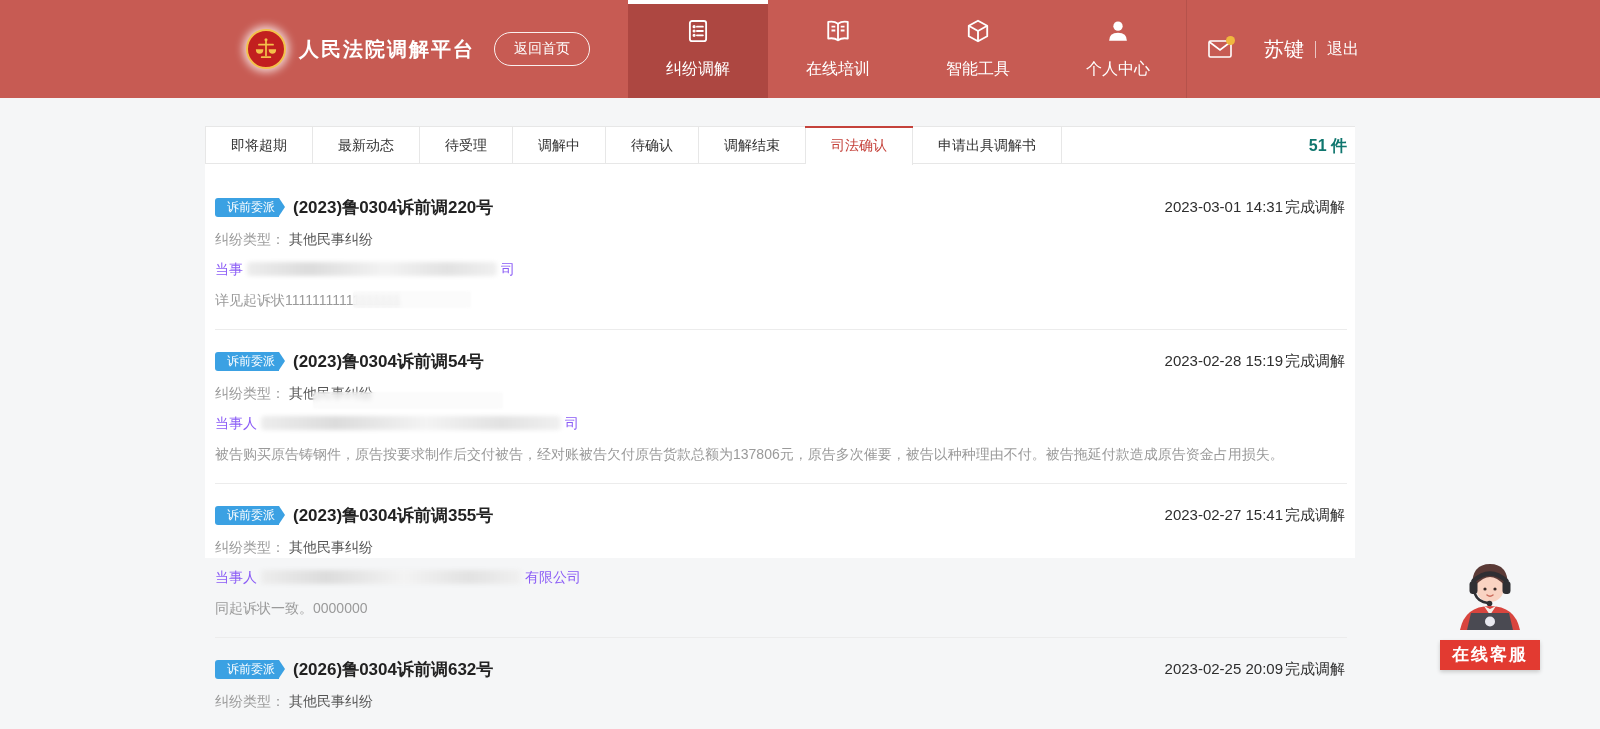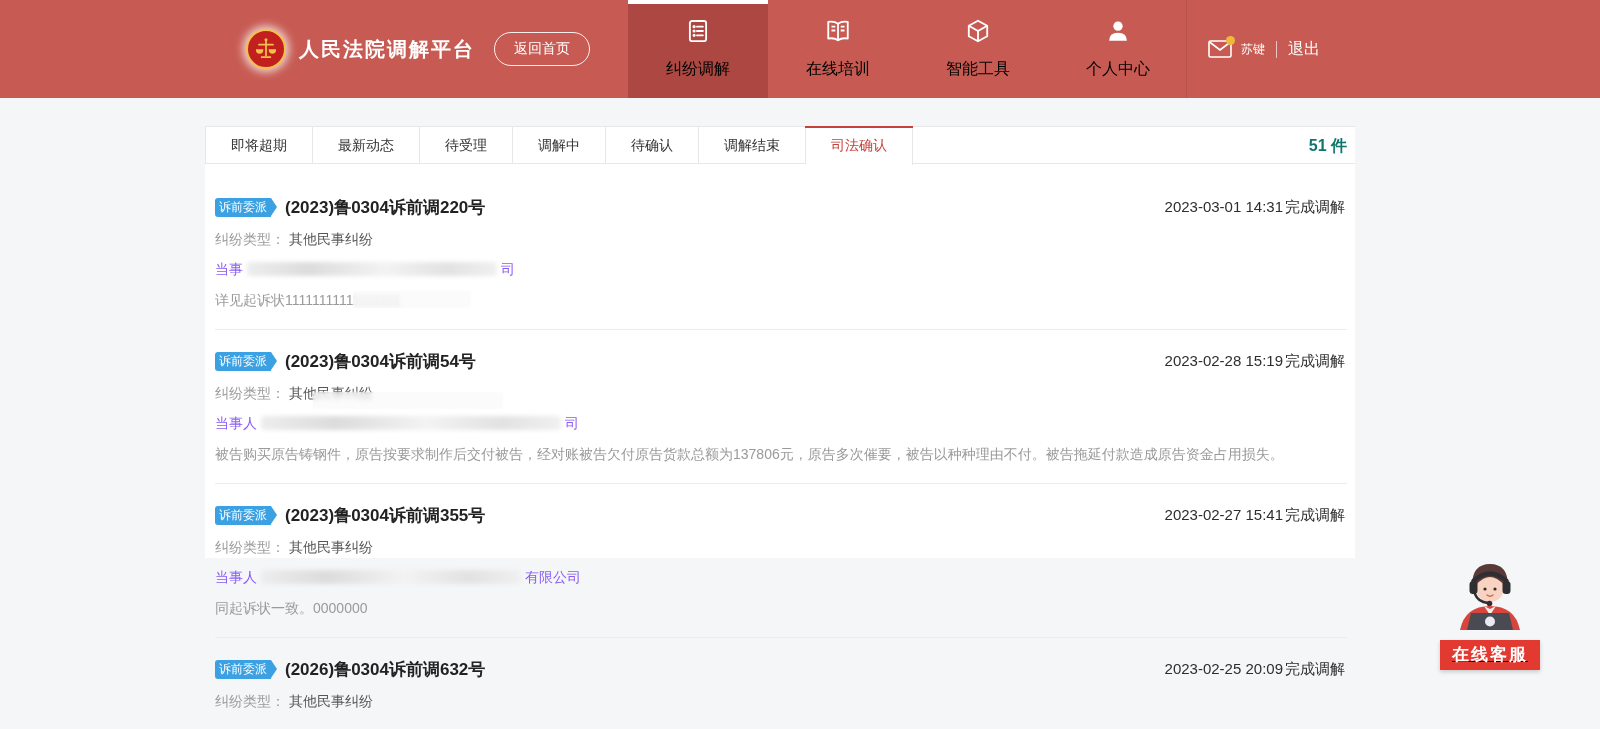--- a/index.html
+++ b/index.html
@@ -10,65 +10,65 @@
   .header { position:absolute; left:0; top:0; width:1600px; height:98px; background:#c75b53; }
   .brand { position:absolute; left:246px; top:0; height:98px; display:flex; align-items:center; gap:13px; }
   .emblem { width:40px; height:40px; border-radius:50%; background:#c21f1f; border:2px solid #f3c04a;
             display:flex; align-items:center; justify-content:center; box-shadow:0 0 9px 3px rgba(255,255,255,.75); }
   .brand-title { color:#fff; font-size:20px; font-weight:bold; letter-spacing:2px; }
   .home-btn { margin-left:6px; color:#fff; font-size:14px; border:1px solid rgba(255,255,255,.9);
               border-radius:17px; padding:7px 19px; background:transparent; cursor:pointer; }
 
   .nav { position:absolute; left:628px; top:0; height:98px; display:flex; }
   .nav-item { width:140px; height:98px; display:flex; flex-direction:column; align-items:center;
-              justify-content:center; gap:11px; color:#000000; cursor:pointer; position:relative; }
+              justify-content:center; gap:11px; color:#ffffff; cursor:pointer; position:relative; }
   .nav-item.active { background:#ad4741; }
   .nav-item.active::before { content:''; position:absolute; top:0; left:0; right:0; height:4px; background:#fff; }
   .nav-label { font-size:16px; }
 
   .hdr-divider { position:absolute; left:1186px; top:0; width:1px; height:98px; background:#b5524b; }
 
   .user-area { position:absolute; left:1208px; top:0; height:98px; display:flex; align-items:center; gap:9px; color:#fff; }
   .mail-wrap { position:relative; width:24px; height:18px; }
   .mail-dot { position:absolute; right:-3px; top:-4px; width:9px; height:9px; border-radius:50%; background:#f0b73e; }
-  .user-name { font-size:12px; }
+  .user-name { font-size:20px;margin-left:23px; }
   .user-sep { width:1px; height:17px; background:rgba(255,255,255,.65); margin:0 2px; }
   .logout { font-size:16px; cursor:pointer; }
 
   
   .card { position:absolute; left:205px; top:126px; width:1150px; height:432px; background:#fff; }
   .tabstrip { display:flex; height:38px; border-top:1px solid #e7e7e7; border-bottom:1px solid #e7e7e7; }
   .tab { padding:0 25px; line-height:37px; font-size:14px; color:#333; border-right:1px solid #e7e7e7;
          cursor:pointer; position:relative; background:#fff; white-space:nowrap; }
   .tab:first-child { border-left:1px solid #e7e7e7; }
   .tab.active { color:#c5423b; margin-bottom:-1px; height:38px; z-index:2; }
   .tab.active::before { content:''; position:absolute; top:-1px; left:-1px; right:-1px; height:2px; background:#c5423b; }
   .count { margin-left:auto; line-height:38px; font-size:16px; font-weight:bold; color:#0f766e; padding-right:8px; white-space:nowrap; }
 
   .case-list { padding:12px 8px 0 10px; }
   .case-item { padding:20px 0 20px 0; border-bottom:1px solid #ececec; position:relative; }
   .case-item.last { border-bottom:none; }
   .case-head { display:flex; align-items:center; height:22px; }
   .badge { background:#3ba1e3; color:#fff; font-size:12px; height:19px; line-height:19px;
-           padding:0 4px 0 4px; border-radius:3px 0 0 3px; position:relative; margin-right:14px; flex:none; }
+           padding:0 4px 0 12px; border-radius:3px 0 0 3px; position:relative; margin-right:14px; flex:none; }
   .badge::after { content:''; position:absolute; right:-6px; top:0; width:0; height:0;
                   border-top:9.5px solid transparent; border-bottom:9.5px solid transparent; border-left:6px solid #3ba1e3; }
   .case-title { font-size:17px; font-weight:bold; color:#222; }
   .case-meta { margin-left:auto; display:flex; gap:2px; font-size:15px; color:#2e2e2e; padding-right:2px; }
   .row { margin-top:13px; font-size:14px; color:#565656; line-height:17px; }
   .row .label { color:#9b9b9b; margin-right:4px; }
   .party-row { color:#8b5cf6; }
   .smear { display:inline-block; height:14px; border-radius:4px; vertical-align:-2px; margin:0 4px;
            background:linear-gradient(90deg,#ededed,#dcdcdc 25%,#f3f3f3 55%,#e2e2e2 80%,#f0f0f0); filter:blur(2px); }
   .desc { margin-top:14px; font-size:14px; color:#9a9a9a; line-height:17px; position:relative; }
   .overlay-smear { position:absolute; top:-1px; height:17px; background:rgba(250,250,250,.72);
                    backdrop-filter:blur(2px); filter:blur(1px); border-radius:3px; }
 
   
-  .service { position:absolute; left:1438px; top:550px; width:104px; text-align:center; cursor:pointer;text-decoration:underline; }
+  .service { position:absolute; left:1438px; top:550px; width:104px; text-align:center; cursor:pointer; }
   .service-banner { margin-top:-4px; width:100px; height:30px; margin-left:2px; background:#e23a31; color:#fff;
                     font-size:17px; font-weight:bold; line-height:30px; letter-spacing:2px;
                     box-shadow:0 2px 4px rgba(0,0,0,.18); }
 </style>
 </head>
 <body>
 
 <div class="header">
   <div class="brand">
     <div class="emblem">
@@ -151,20 +151,21 @@
 <div class="card">
 
   <div class="tabstrip">
     <div class="tab">即将超期</div>
     <div class="tab">最新动态</div>
     <div class="tab">待受理</div>
     <div class="tab">调解中</div>
     <div class="tab">待确认</div>
     <div class="tab">调解结束</div>
     <div class="tab active">司法确认</div>
+    <div class="tab">申请出具调解书</div>
     <div class="count">51 件</div>
   </div>
 
   <div class="case-list">
 
     <div class="case-item">
       <div class="case-head">
         <span class="badge">诉前委派</span>
         <span class="case-title">(2023)鲁0304诉前调220号</span>
         <span class="case-meta">

